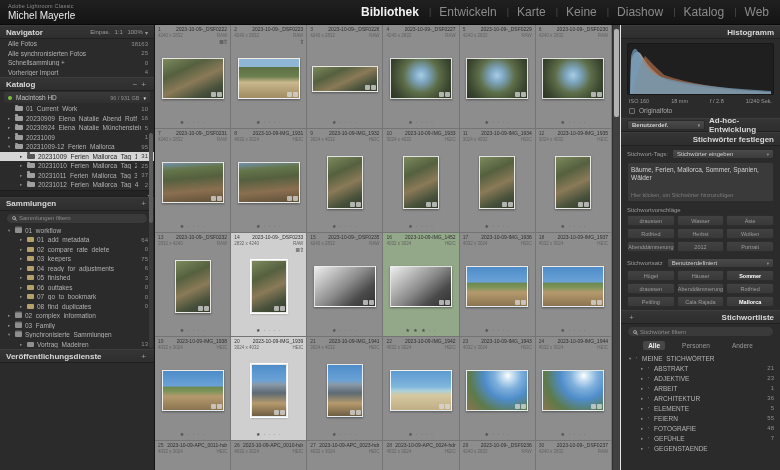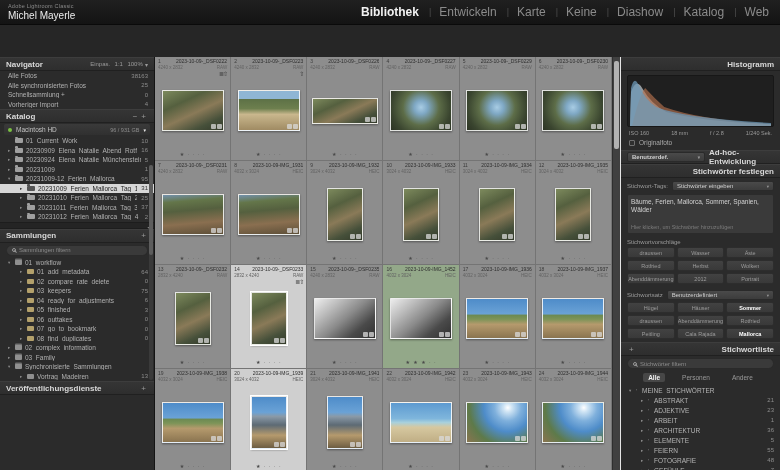--- a/index.html
+++ b/index.html
@@ -9,21 +9,21 @@
   
   .topbar{height:25px;background:linear-gradient(#202020,#141414);display:flex;justify-content:space-between;align-items:center;padding:0 10px 0 8px;border-bottom:1px solid #0a0a0a;flex:0 0 25px;}
   .identity{display:flex;flex-direction:column;line-height:1.1;}
   .id-app{font-size:5.5px;color:#8a8a8a;letter-spacing:.2px;}
   .id-user{font-size:10px;color:#ececec;}
   .mods{display:flex;align-items:flex-start;font-size:12px;color:#8b8b8b;}
   .mod{padding:0 1px;display:inline-flex;align-items:center;cursor:pointer;}
   .mod+.mod::before{content:"|";color:#4d4d4d;margin:0 8px;font-size:9px;}
   .mod.m-active{color:#f2f2f2;font-weight:bold;}
 
-  .mainrow{display:flex;flex:1;min-height:0;margin-top:32px;}
+  .mainrow{display:flex;flex:1;min-height:0;}
 
   
   .panel-l,.panel-r{background:#2b2b2b;position:relative;overflow:hidden;}
   .panel-l{width:155px;border-right:1px solid #141414;flex:0 0 155px;}
   .panel-r{width:160px;border-left:1px solid #e5e5e5;flex:0 0 160px;}
   .p-h{height:14px;display:flex;align-items:center;padding:0 6px;background:linear-gradient(#353535,#2e2e2e);border-top:1px solid #3d3d3d;border-bottom:1px solid #202020;font-size:8px;font-weight:bold;color:#d8d8d8;}
   .p-h .sp{flex:1;}
   .hbtn{color:#9a9a9a;font-size:8px;font-weight:normal;padding:0 2px;cursor:pointer;}
   .rp-h{justify-content:flex-end;gap:4px;}
   .tinytxt{font-size:6px;color:#9a9a9a;font-weight:normal;}

